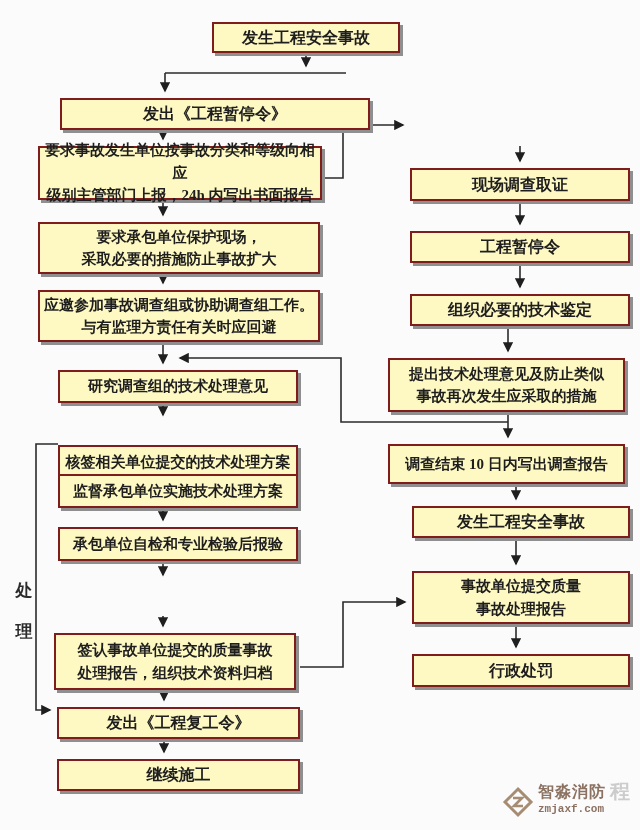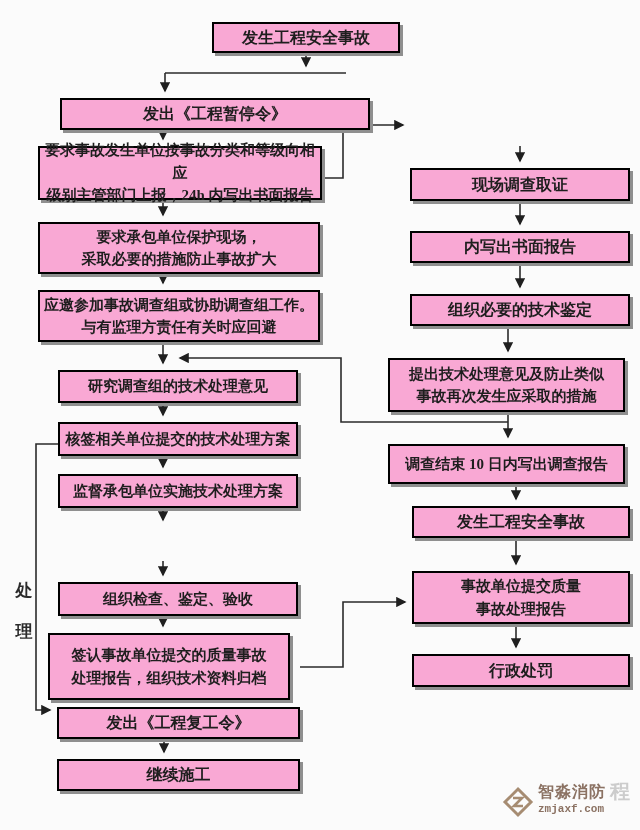--- a/index.html
+++ b/index.html
@@ -4,21 +4,21 @@
 <style>
   html,body { margin:0; padding:0; background:#fafafa; }
   .stage {
     position:relative; width:640px; height:830px; margin:0 auto;
     background:#fbfbfb; overflow:hidden;
     font-family:"Liberation Serif","DejaVu Serif",serif;
   }
   .wires { position:absolute; left:0; top:0; width:640px; height:830px; pointer-events:none; }
   .box {
     position:absolute; box-sizing:border-box;
-    background:#f9a8d4; border:2px solid #000000;
+    background:#fef9c3; border:2px solid #7f1d1d;
     box-shadow:3px 3px 0 #8f8f8f;
     display:flex; align-items:center; justify-content:center;
     text-align:center; white-space:pre-line;
     font-size:15px; font-weight:700; color:#1e1e1e; line-height:1.5;
   }
   .side-label {
     position:absolute; left:12px; top:570px; width:24px;
     font-size:17px; font-weight:700; color:#2b2b2b;
     line-height:41px; text-align:center; word-break:break-all;
   }
@@ -78,30 +78,30 @@
   <div class="box" style="left:212px;top:22px;width:188px;height:31px;font-size:16px">发生工程安全事故</div>
 
   <div class="box" style="left:60px;top:98px;width:310px;height:32px;font-size:16px">发出《工程暂停令》</div>
   <div class="box" style="left:38px;top:146px;width:284px;height:54px">要求事故发生单位按事故分类和等级向相应
 级别主管部门上报，24h 内写出书面报告</div>
   <div class="box" style="left:38px;top:222px;width:282px;height:52px">要求承包单位保护现场，
 采取必要的措施防止事故扩大</div>
   <div class="box" style="left:38px;top:290px;width:282px;height:52px">应邀参加事故调查组或协助调查组工作。
 与有监理方责任有关时应回避</div>
   <div class="box" style="left:58px;top:370px;width:240px;height:33px">研究调查组的技术处理意见</div>
-  <div class="box" style="left:58px;top:422px;width:240px;height:34px">核签相关单位提交的技术处理方案</div>
+  <div class="box" style="left:58px;top:445px;width:240px;height:34px">核签相关单位提交的技术处理方案</div>
   <div class="box" style="left:58px;top:474px;width:240px;height:34px">监督承包单位实施技术处理方案</div>
-  <div class="box" style="left:58px;top:582px;width:240px;height:34px">组织检查、鉴定、验收</div>
-  <div class="box" style="left:48px;top:633px;width:242px;height:67px">签认事故单位提交的质量事故
+  <div class="box" style="left:58px;top:527px;width:240px;height:34px">承包单位自检和专业检验后报验</div>
+  <div class="box" style="left:54px;top:633px;width:242px;height:57px">签认事故单位提交的质量事故
 处理报告，组织技术资料归档</div>
   <div class="box" style="left:57px;top:707px;width:243px;height:32px;font-size:16px">发出《工程复工令》</div>
   <div class="box" style="left:57px;top:759px;width:243px;height:32px;font-size:16px">继续施工</div>
 
   <div class="box" style="left:410px;top:168px;width:220px;height:33px;font-size:16px">现场调查取证</div>
-  <div class="box" style="left:410px;top:231px;width:220px;height:32px;font-size:16px">内写出书面报告</div>
+  <div class="box" style="left:410px;top:231px;width:220px;height:32px;font-size:16px">工程暂停令</div>
   <div class="box" style="left:410px;top:294px;width:220px;height:32px;font-size:16px">组织必要的技术鉴定</div>
   <div class="box" style="left:388px;top:358px;width:237px;height:54px">提出技术处理意见及防止类似
 事故再次发生应采取的措施</div>
   <div class="box" style="left:388px;top:444px;width:237px;height:40px">调查结束 10 日内写出调查报告</div>
   <div class="box" style="left:412px;top:506px;width:218px;height:32px;font-size:16px">发生工程安全事故</div>
   <div class="box" style="left:412px;top:571px;width:218px;height:53px">事故单位提交质量
 事故处理报告</div>
   <div class="box" style="left:412px;top:654px;width:218px;height:33px;font-size:16px">行政处罚</div>
 
   <div class="side-label">处理</div>

